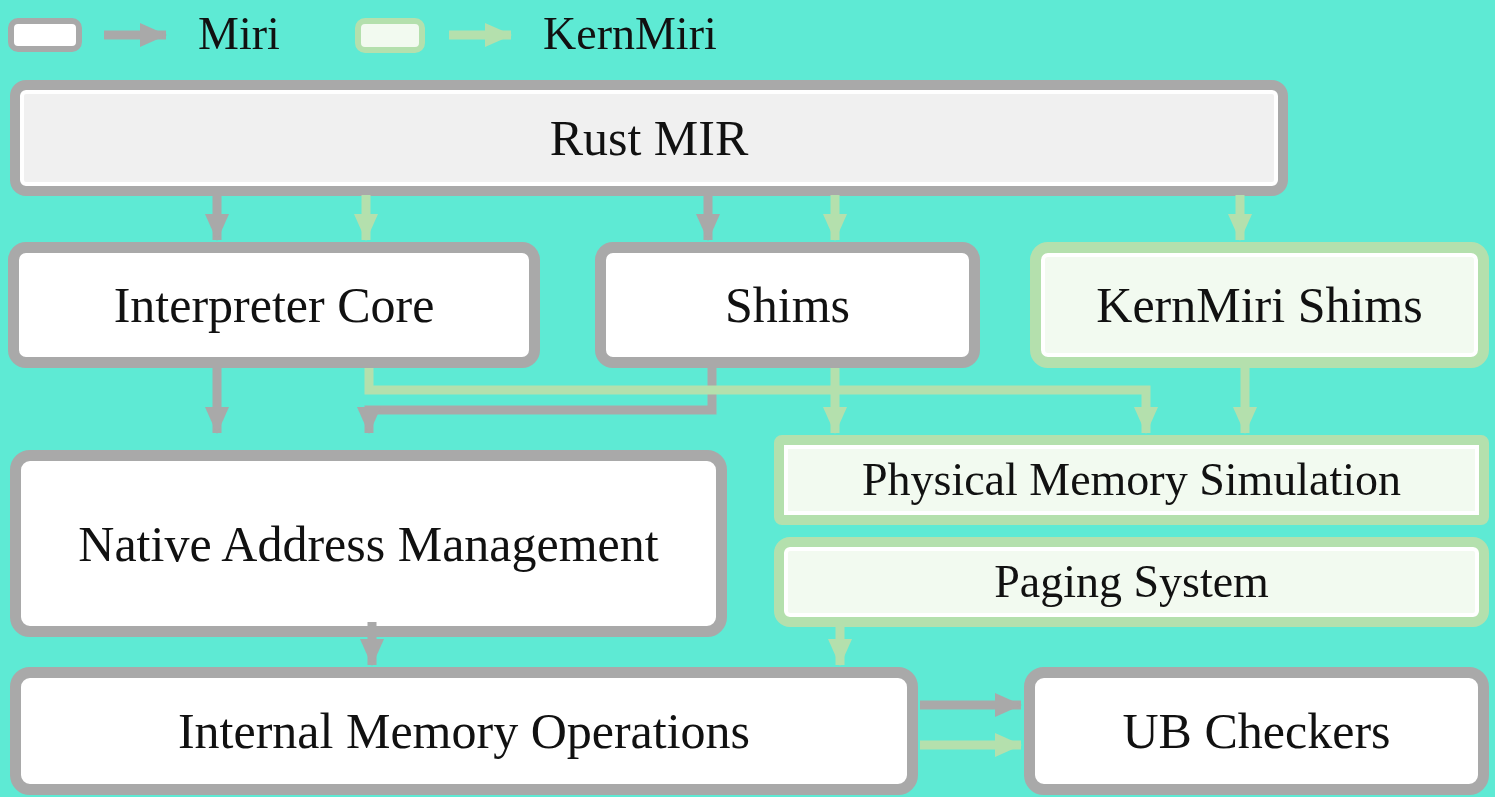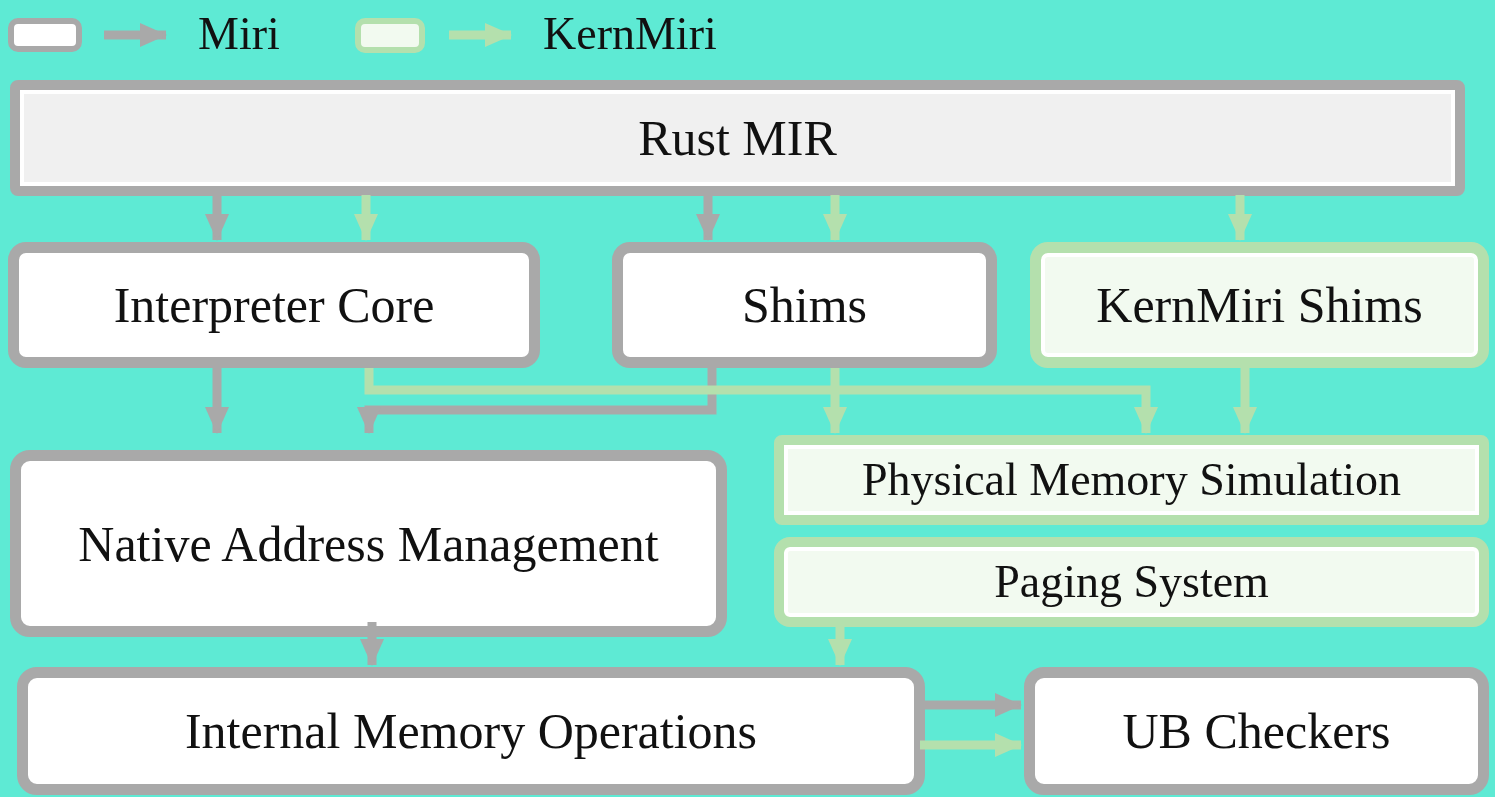--- a/index.html
+++ b/index.html
@@ -43,49 +43,49 @@
 
 <div id="canvas">
 
   <div>
     <div class="legend-swatch gray" style="left:8px;top:18px;width:74px;height:34px;"></div>
     <div class="legend-label" style="left:198px;">Miri</div>
     <div class="legend-swatch green" style="left:355px;top:18px;width:70px;height:35px;"></div>
     <div class="legend-label" style="left:543px;text-align:right;">KernMiri</div>
   </div>
 
-  <div class="node gray fill-gray" style="left:10px;top:80px;width:1455px;height:116px;border-width:10px;border-radius:8px;">
+  <div class="node gray fill-gray" style="left:10px;top:80px;width:1278px;height:116px;border-width:10px;border-radius:16px;">
     <span class="label">Rust MIR</span>
   </div>
 
   <div class="node gray" style="left:8px;top:242px;width:532px;height:126px;border-width:11px;border-radius:18px;text-align:center;">
     <span class="label">Interpreter Core</span>
   </div>
 
-  <div class="node gray" style="left:595px;top:242px;width:385px;height:126px;border-width:11px;border-radius:18px;margin-left:17px;">
+  <div class="node gray" style="left:595px;top:242px;width:385px;height:126px;border-width:11px;border-radius:18px;">
     <span class="label">Shims</span>
   </div>
 
   <div class="node green" style="left:1030px;top:242px;width:459px;height:126px;border-width:11px;border-radius:18px;">
     <span class="label">KernMiri Shims</span>
   </div>
 
   <div class="node gray" style="left:10px;top:450px;width:717px;height:187px;border-width:11px;border-radius:20px;">
     <span class="label">Native Address Management</span>
   </div>
 
   <div class="node green" style="left:774px;top:435px;width:715px;height:90px;border-width:10px;border-radius:8px;font-size:46px;">
     <span class="label">Physical Memory Simulation</span>
   </div>
 
   <div class="node green" style="left:774px;top:537px;width:715px;height:90px;border-width:10px;border-radius:16px;font-size:46px;">
     <span class="label">Paging System</span>
   </div>
 
-  <div class="node gray" style="left:10px;top:667px;width:908px;height:128px;border-width:11px;border-radius:20px;margin-left:7px;">
+  <div class="node gray" style="left:10px;top:667px;width:908px;height:128px;border-width:11px;border-radius:20px;">
     <span class="label">Internal Memory Operations</span>
   </div>
 
   <div class="node gray" style="left:1024px;top:667px;width:465px;height:128px;border-width:11px;border-radius:20px;align-items:center;">
     <span class="label">UB Checkers</span>
   </div>
 
   <svg id="edges" viewBox="0 0 1495 797" xmlns="http://www.w3.org/2000/svg">
     <defs>
       <marker id="arrow-gray" markerUnits="userSpaceOnUse" markerWidth="30" markerHeight="26" refX="27" refY="13" orient="auto">

